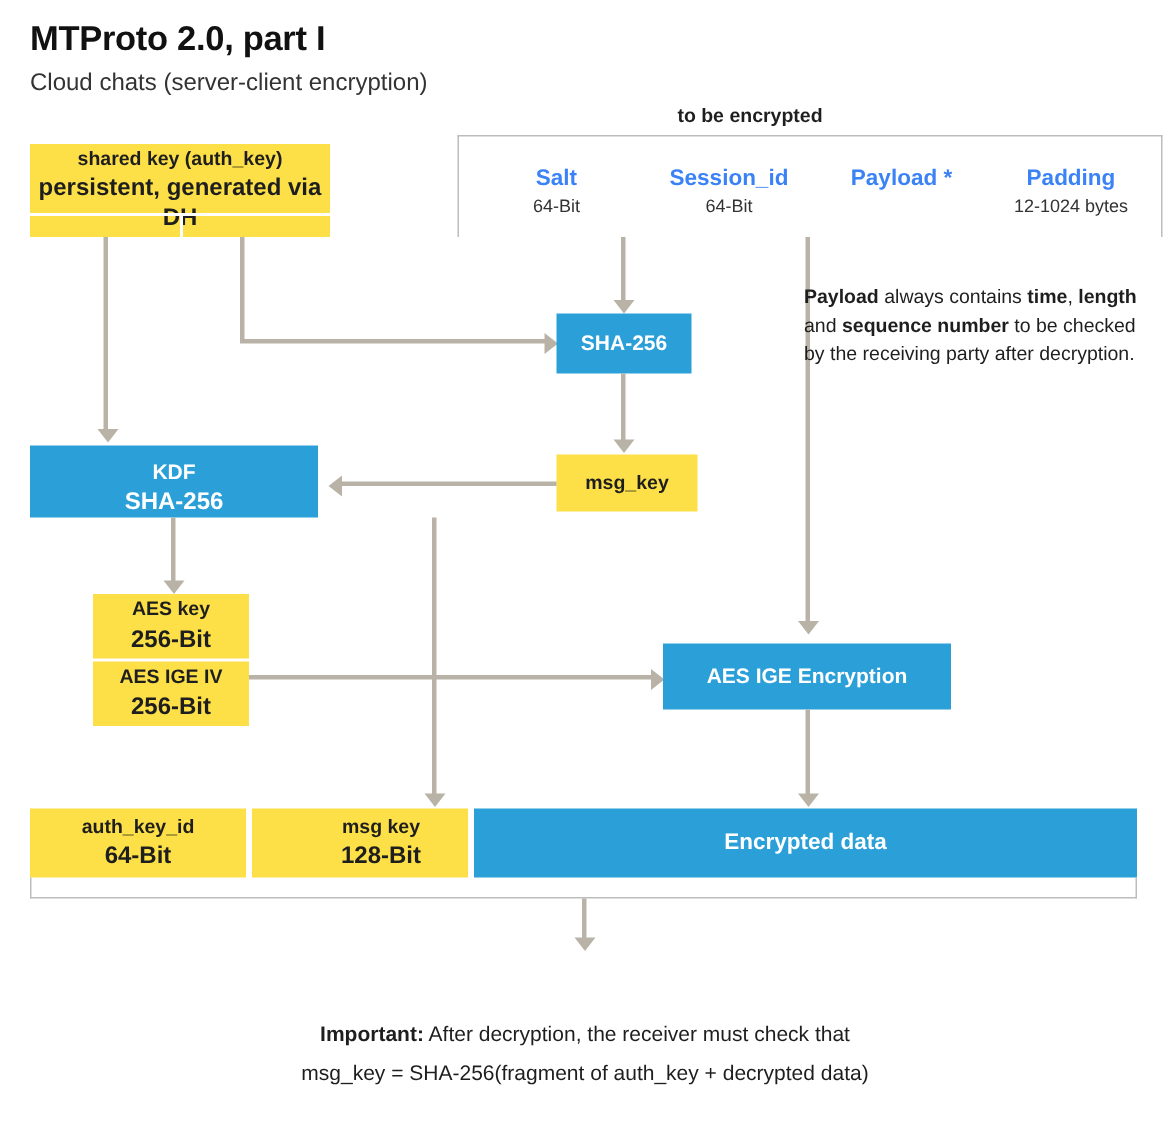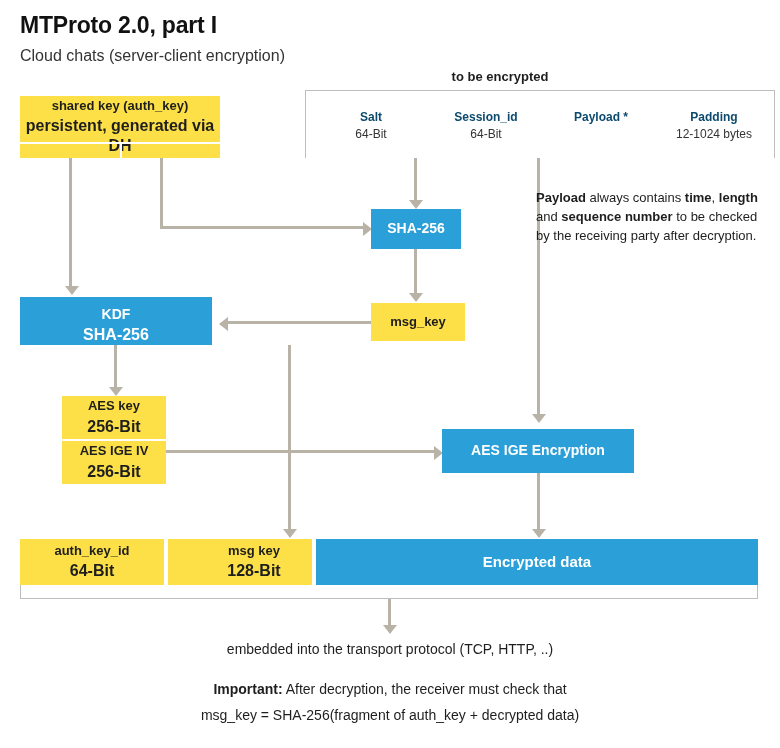--- a/index.html
+++ b/index.html
@@ -66,21 +66,21 @@
   }
   .bracket-label {
     font-size: 13px;
     font-weight: bold;
     color: #1e1e1e;
     text-align: center;
   }
   .field {
     text-align: center;
   }
-  .field .fname { font-size: 12px; font-weight: bold; color: #0c4a6e;}
+  .field .fname { font-size: 15px; font-weight: bold; color: #3b82f6;}
   .field .fsub { font-size: 12px; color: #333333; margin-top: 3px;}
 
   
   .conn { background: #b9b3a7; }
   .vline { width: 3px; }
   .hline { height: 3px; }
   .arrow-down {
     width: 0; height: 0;
     border-left: 7px solid transparent;
     border-right: 7px solid transparent;
@@ -230,20 +230,19 @@
 
   <div class="abs conn vline" style="left:388px; top:599px; height:28px;"></div>
   <div class="abs arrow-down" style="left:383px; top:625px;"></div>
 
   <div class="abs note">
     <div>
       <b>Payload</b> always contains <b>time</b>, <b>length</b> and <b>sequence number</b> to be checked by the receiving party after decryption.
     </div>
   </div>
 
-  <div class="abs bottom-text" style="top:641px;">embedded into the transport protocol (TCP, HTTP, ..)</div>
 
   <div class="abs bottom-text" style="top:681px;">
     <b>Important:</b><span> After decryption, the receiver must check that</span>
   </div>
   <div class="abs bottom-text" style="top:707px;">msg_key = SHA-256(fragment of auth_key + decrypted data)</div>
 
 </div>
 
 </body></html>

